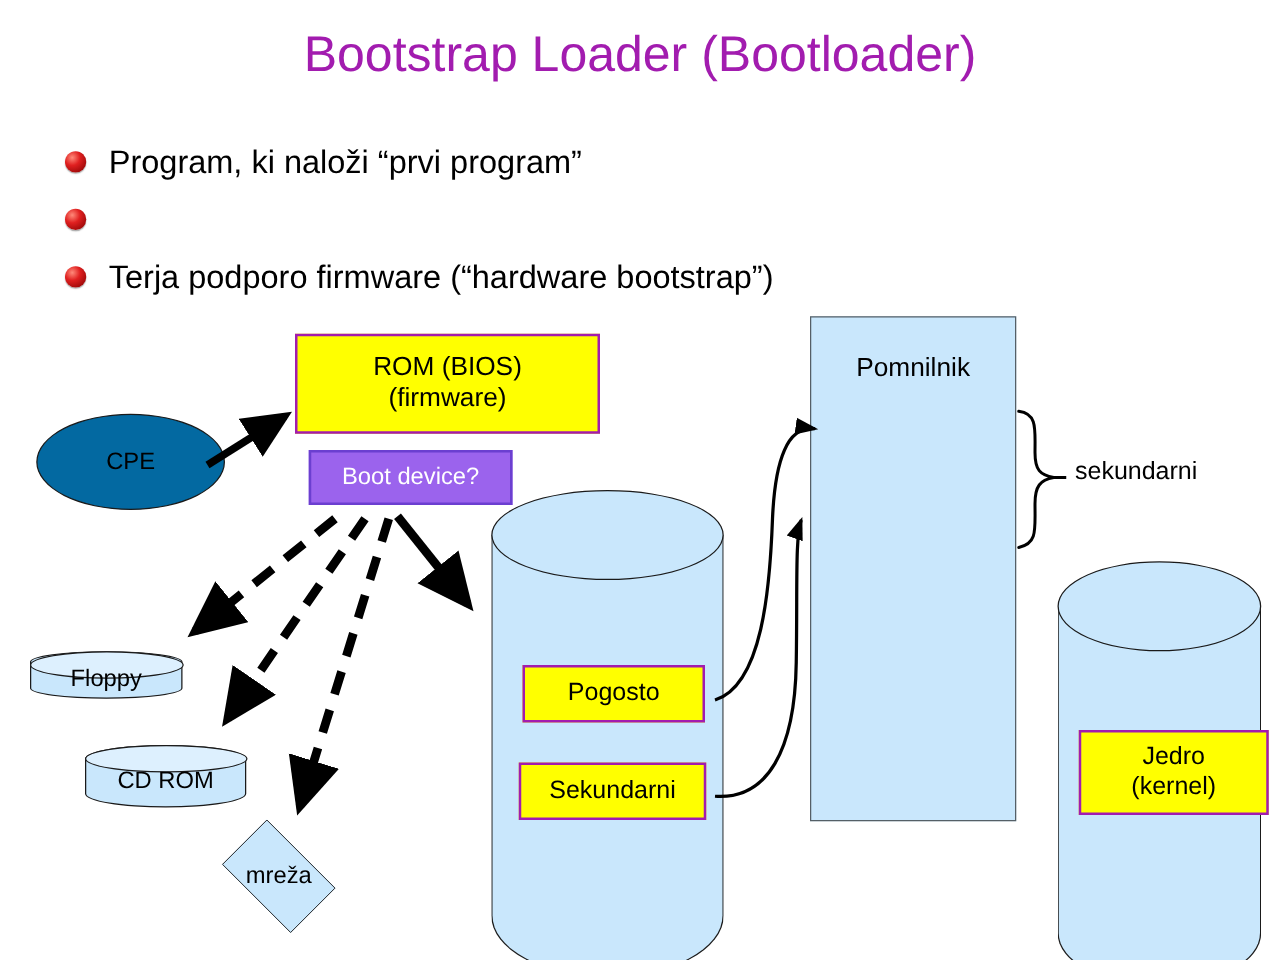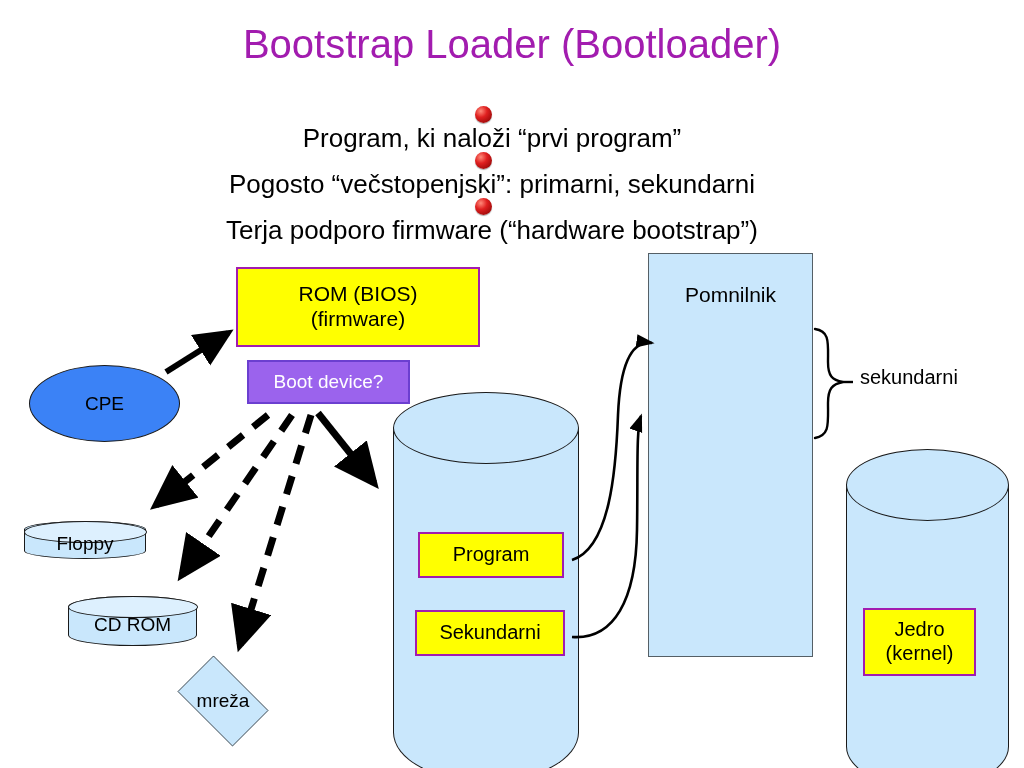--- a/index.html
+++ b/index.html
@@ -34,21 +34,20 @@
   #bullet-list {
     position: absolute;
     left: 52px;
     top: 106px;
     width: 880px;
   }
   .bullet-row {
     display: flex;
     align-items: center;
     height: 46px;
-    flex-direction: column;
   }
   .bullet-marker {
     width: 17px;
     height: 17px;
     border-radius: 50%;
     margin-right: 18px;
     flex: 0 0 auto;
     background:
       radial-gradient(circle at 34% 30%, #ff8a7a 0%, #e02020 38%, #a00a0a 78%, #6b0404 100%);
     box-shadow: 0 1px 1px rgba(0,0,0,0.35);
@@ -87,22 +86,22 @@
     display: flex;
     align-items: center;
     justify-content: center;
     color: #FFFFFF;
     font-size: 19px;
   }
 
   
   #cpe-ellipse {
     position: absolute;
-    left: 29px; top: 365px; width: 151px; height: 77px;
-    background: #3b82f6;
+    left: 29px; top: 331px; width: 151px; height: 77px;
+    background: #0369a1;
     border: 1.5px solid #1a1a1a;
     border-radius: 50%;
     box-sizing: border-box;
     display: flex; align-items: center; justify-content: center;
     font-size: 19px;
   }
 
   
   .disk {
     position: absolute;
@@ -164,21 +163,21 @@
     background: #C9E7FC;
     border: 1.5px solid #1a1a1a;
     border-radius: 50%;
     box-sizing: border-box;
   }
   #storage-cylinder { left: 393px; top: 392px; width: 186px; height: 390px; }
   #kernel-cylinder  { left: 846px; top: 449px; width: 163px; height: 340px; }
 
   #primarni-box   { left: 418px; top: 532px; width: 146px; height: 46px; font-size: 20px; z-index: 5;}
   #sekundarni-box { left: 415px; top: 610px; width: 150px; height: 46px; font-size: 20px; z-index: 5;}
-  #jedro-box      { left: 863px; top: 584px; width: 113px; height: 68px; font-size: 20px; z-index: 5; margin-top: 24px;}
+  #jedro-box      { left: 863px; top: 584px; width: 152px; height: 68px; font-size: 20px; z-index: 5;}
 
   
   #pomnilnik-rect {
     position: absolute;
     left: 648px; top: 253px; width: 165px; height: 404px;
     background: #C9E7FC;
     border: 1.5px solid #555f66;
     box-sizing: border-box;
   }
   #pomnilnik-label {
@@ -211,21 +210,20 @@
 
 <div id="bullet-list">
 
   <div class="bullet-row">
     <span class="bullet-marker"></span>
     <span class="bullet-text">Program, ki naloži “prvi program”</span>
   </div>
 
   <div class="bullet-row">
     <span class="bullet-marker"></span>
-    <span class="bullet-text">Pogosto “večstopenjski”: primarni, sekundarni</span>
   </div>
 
   <div class="bullet-row">
     <span class="bullet-marker"></span>
     <span class="bullet-text">Terja podporo firmware (“hardware bootstrap”)</span>
   </div>
 
 </div>
 
 <div id="cpe-ellipse">
@@ -255,21 +253,21 @@
 <div id="storage-cylinder" class="tall-cyl">
   <div class="cyl-body"></div>
   <div class="cyl-top"></div>
 </div>
 
 <div id="kernel-cylinder" class="tall-cyl">
   <div class="cyl-body"></div>
   <div class="cyl-top"></div>
 </div>
 
-<div id="primarni-box" class="yellow-box">Program</div>
+<div id="primarni-box" class="yellow-box">Pogosto</div>
 
 <div id="sekundarni-box" class="yellow-box">Sekundarni</div>
 
 <div id="jedro-box" class="yellow-box">Jedro
 (kernel)</div>
 
 <div id="pomnilnik-rect"></div>
 <div id="pomnilnik-label">Pomnilnik</div>
 
 <div id="bootloader-label">sekundarni</div>

